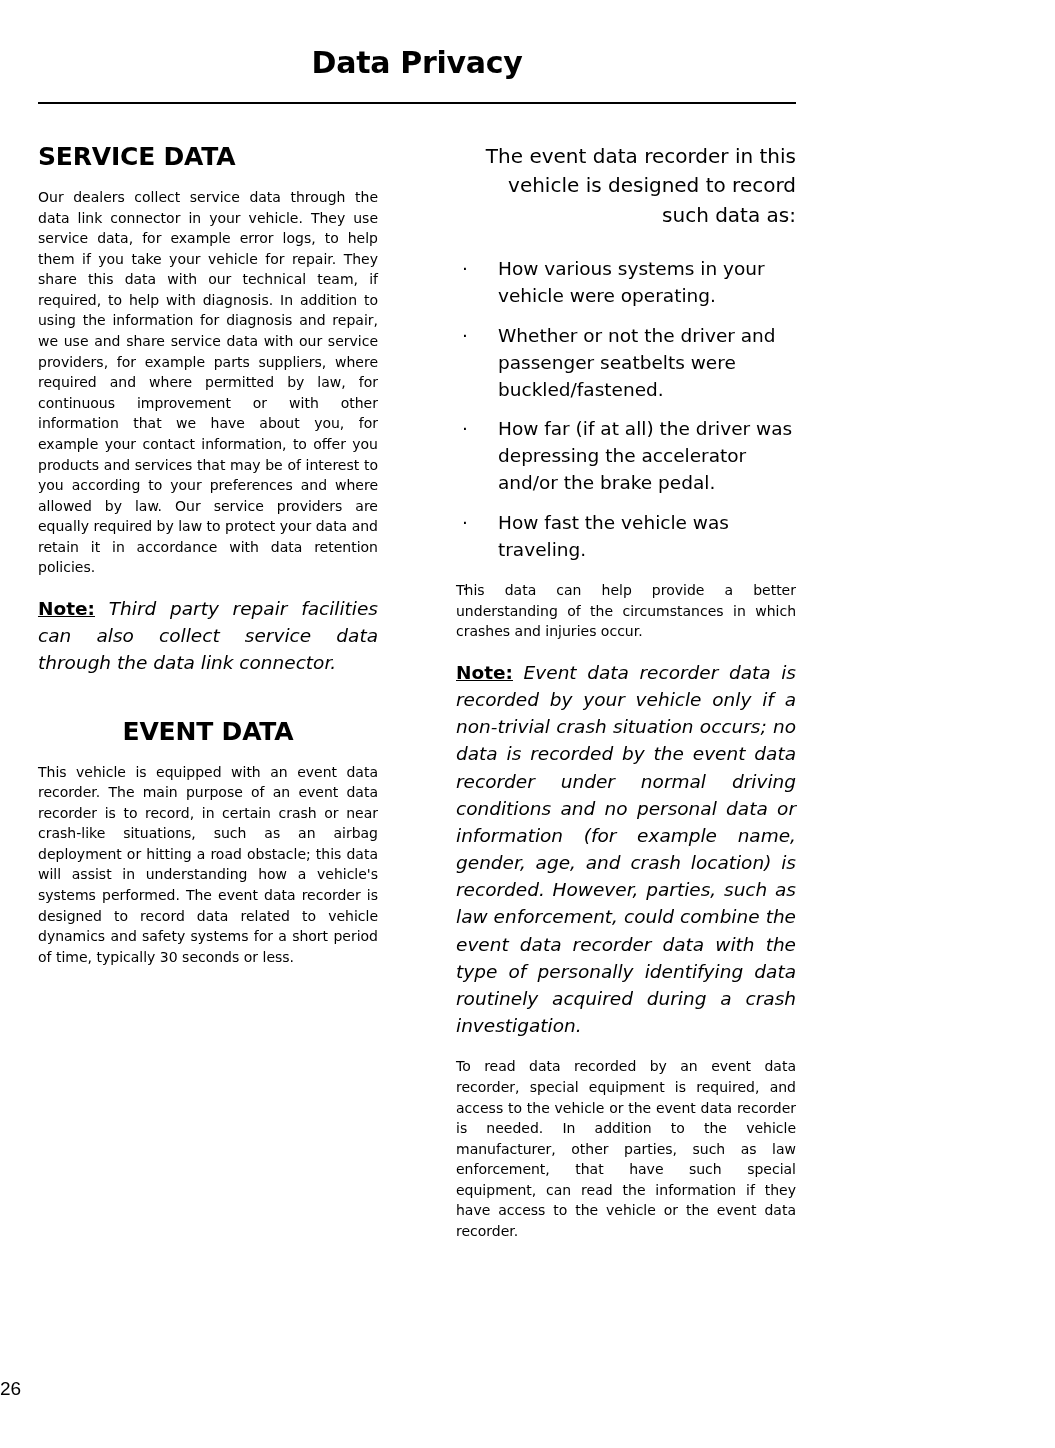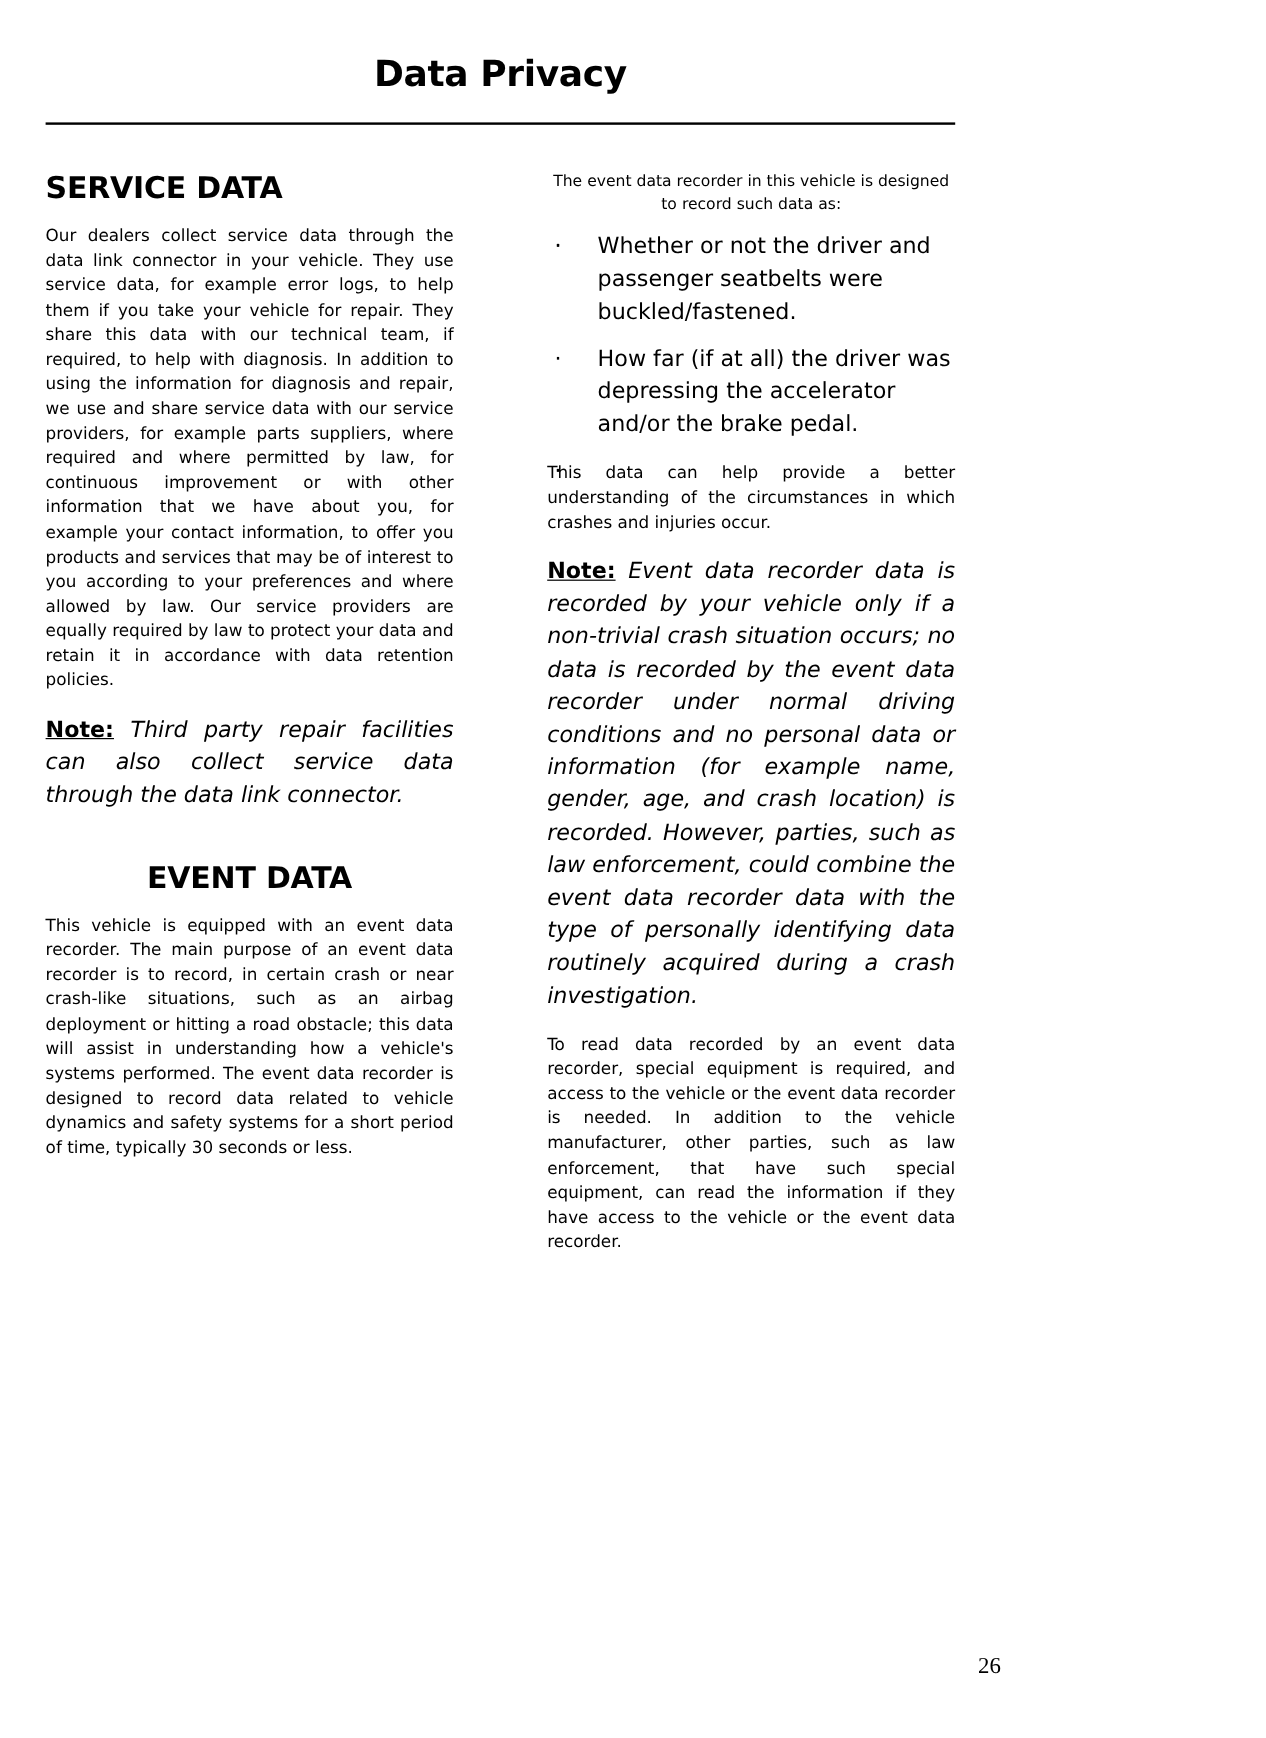--- a/index.html
+++ b/index.html
@@ -71,24 +71,24 @@
     margin: 0 0 17px 0;
     font-style: italic;
     text-align: justify;
   }
   p.note .note-label {
     font-style: normal;
     font-weight: bold;
     text-decoration: underline;
   }
   p.intro {
-    font-size: 13px;
+    font-size: 20px;
     line-height: 1.47;
-    margin: 0 0 12px 0;
-    text-align: center;
+    margin: 0 0 25px 0;
+    text-align: right;
   }
   ul.bullets {
     list-style: none;
     margin: 0 0 17px 0;
     padding: 0;
   }
   ul.bullets li {
     font-size: 18.5px;
     line-height: 1.47;
     position: relative;
@@ -102,23 +102,23 @@
     left: 6px;
     top: 0;
     font-size: 18.5px;
     line-height: 1.47;
   }
   .page-number {
     position: absolute;
     bottom: 48px;
     left: 0;
     width: 100%;
-    text-align: right;
+    text-align: left;
     font-size: 19px;
-    font-family: Liberation Serif, serif;
+    font-family: Liberation Sans, sans-serif;
   }
 </style>
 </head>
 <body>
 
 <div class="page">
 
   <div class="page-header">Data Privacy</div>
   <div class="header-rule"></div>
 
@@ -136,24 +136,24 @@
 
       <p class="body last">This vehicle is equipped with an event data recorder. The main purpose of an event data recorder is to record, in certain crash or near crash-like situations, such as an airbag deployment or hitting a road obstacle; this data will assist in understanding how a vehicle's systems performed. The event data recorder is designed to record data related to vehicle dynamics and safety systems for a short period of time, typically 30 seconds or less.</p>
 
     </div>
 
     <div class="col">
 
       <p class="intro">The event data recorder in this vehicle is designed to record such data as:</p>
 
       <ul class="bullets">
-        <li><span class="dot">·</span></li>
+        <li><span class="dot">·</span><span>How various systems in your vehicle were operating.</span></li>
         <li><span class="dot">·</span><span>Whether or not the driver and passenger seatbelts were buckled/fastened.</span></li>
         <li><span class="dot">·</span><span>How far (if at all) the driver was depressing the accelerator and/or the brake pedal.</span></li>
-        <li><span class="dot">·</span></li>
+        <li><span class="dot">·</span><span>How fast the vehicle was traveling.</span></li>
         <li><span class="dot">·</span></li>
       </ul>
 
       <p class="body">This data can help provide a better understanding of the circumstances in which crashes and injuries occur.</p>
 
       <p class="note"><span class="note-label">Note:</span> <span>Event data recorder data is recorded by your vehicle only if a non-trivial crash situation occurs; no data is recorded by the event data recorder under normal driving conditions and no personal data or information (for example name, gender, age, and crash location) is recorded. However, parties, such as law enforcement, could combine the event data recorder data with the type of personally identifying data routinely acquired during a crash investigation.</span></p>
 
       <p class="body last">To read data recorded by an event data recorder, special equipment is required, and access to the vehicle or the event data recorder is needed. In addition to the vehicle manufacturer, other parties, such as law enforcement, that have such special equipment, can read the information if they have access to the vehicle or the event data recorder.</p>
 
     </div>

